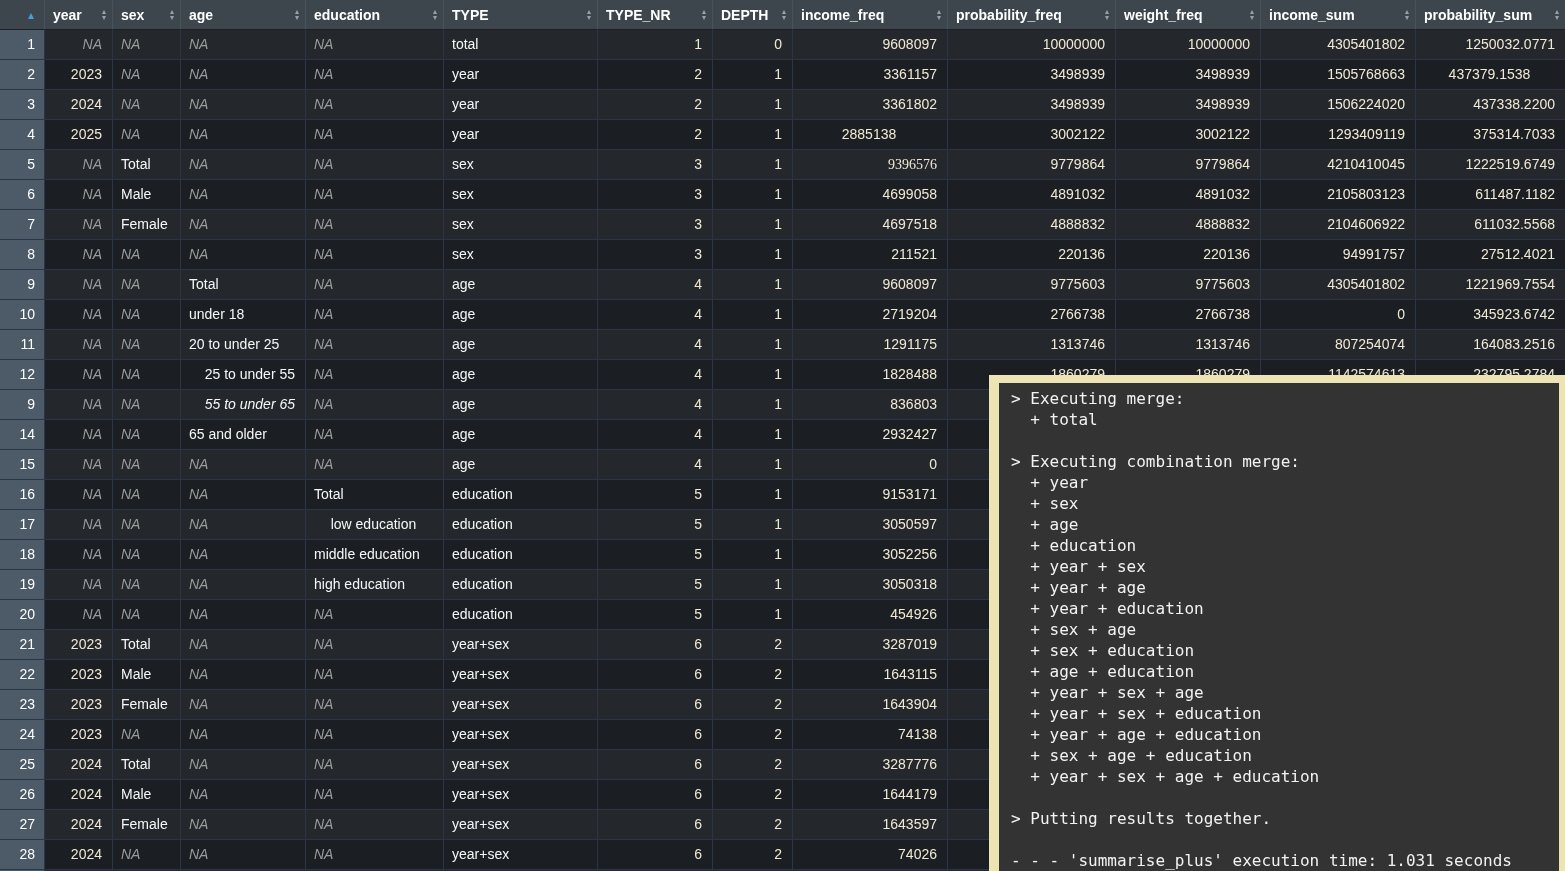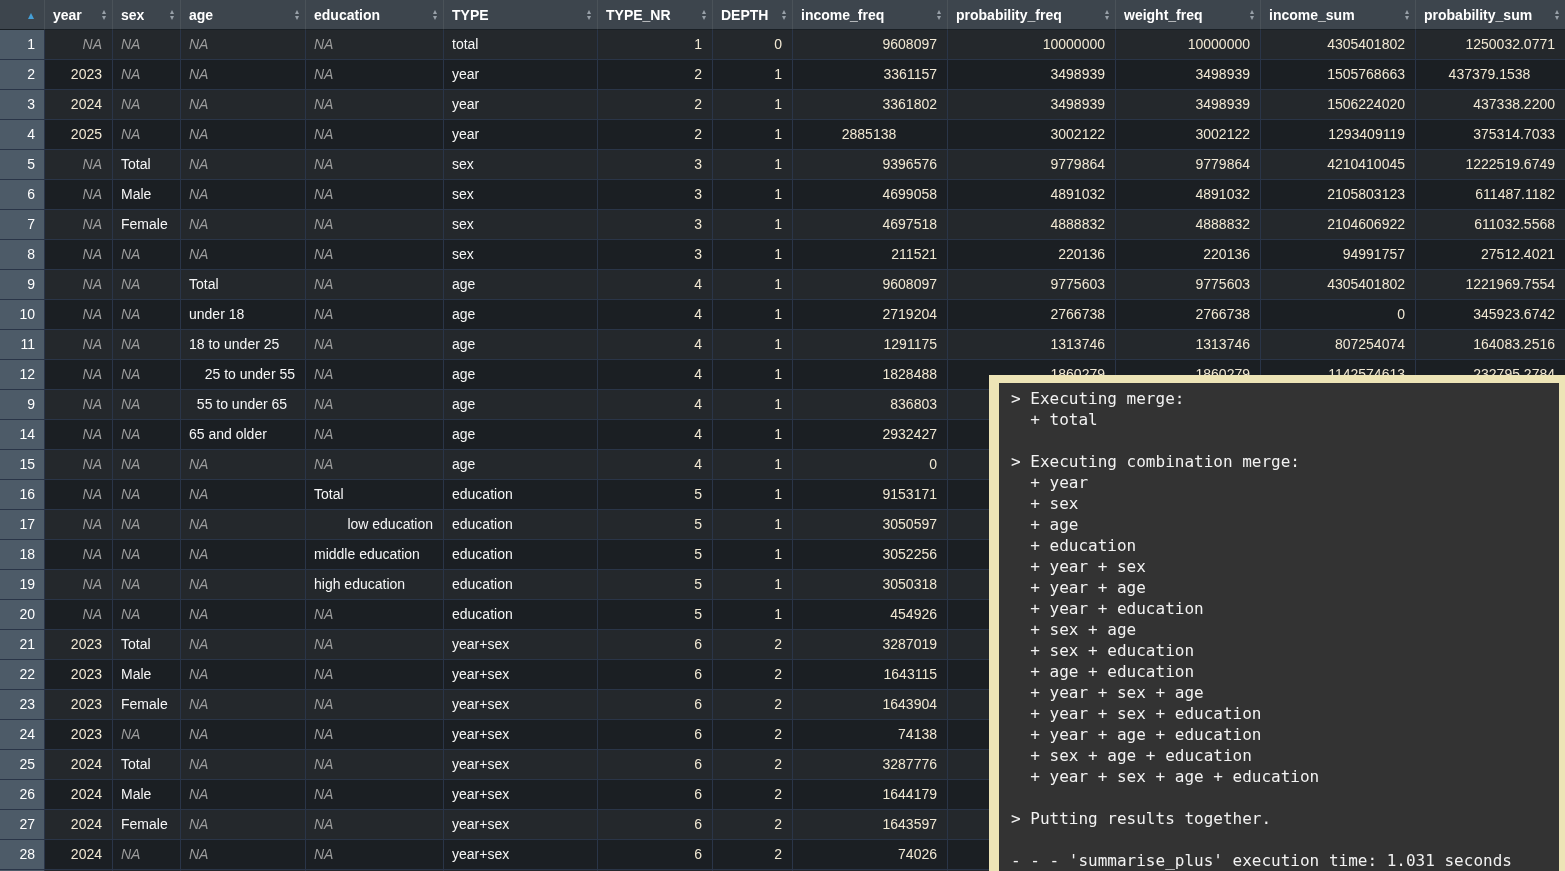--- a/index.html
+++ b/index.html
@@ -222,21 +222,21 @@
       </div>
       <div class="drow odd">
         <div class="dcell rownum num" style="width: 44px; text-align: right;">5</div>
         <div class="dcell na" style="width: 68px; text-align: right;">NA</div>
         <div class="dcell str" style="width: 68px; text-align: left;">Total</div>
         <div class="dcell na" style="width: 125px; text-align: left;">NA</div>
         <div class="dcell na" style="width: 138px; text-align: left;">NA</div>
         <div class="dcell str" style="width: 154px; text-align: left;">sex</div>
         <div class="dcell num" style="width: 115px; text-align: right;">3</div>
         <div class="dcell num" style="width: 80px; text-align: right;">1</div>
-        <div class="dcell num" style="width: 155px; text-align: right;">9396576</div>
+        <div class="dcell num" style="width: 155px; text-align: right; font-family: Liberation Serif, serif;">9396576</div>
         <div class="dcell num" style="width: 168px; text-align: right;">9779864</div>
         <div class="dcell num" style="width: 145px; text-align: right;">9779864</div>
         <div class="dcell num" style="width: 155px; text-align: right;">4210410045</div>
         <div class="dcell num" style="width: 150px; text-align: right;">1222519.6749</div>
       </div>
       <div class="drow even">
         <div class="dcell rownum num" style="width: 44px; text-align: right;">6</div>
         <div class="dcell na" style="width: 68px; text-align: right;">NA</div>
         <div class="dcell str" style="width: 68px; text-align: left;">Male</div>
         <div class="dcell na" style="width: 125px; text-align: left;">NA</div>
@@ -307,21 +307,21 @@
         <div class="dcell num" style="width: 155px; text-align: right;">2719204</div>
         <div class="dcell num" style="width: 168px; text-align: right;">2766738</div>
         <div class="dcell num" style="width: 145px; text-align: right;">2766738</div>
         <div class="dcell num" style="width: 155px; text-align: right;">0</div>
         <div class="dcell num" style="width: 150px; text-align: right;">345923.6742</div>
       </div>
       <div class="drow odd">
         <div class="dcell rownum num" style="width: 44px; text-align: right;">11</div>
         <div class="dcell na" style="width: 68px; text-align: right;">NA</div>
         <div class="dcell na" style="width: 68px; text-align: left;">NA</div>
-        <div class="dcell str" style="width: 125px; text-align: left;">18 to under 25</div>
+        <div class="dcell str" style="width: 125px; text-align: left;">20 to under 25</div>
         <div class="dcell na" style="width: 138px; text-align: left;">NA</div>
         <div class="dcell str" style="width: 154px; text-align: left;">age</div>
         <div class="dcell num" style="width: 115px; text-align: right;">4</div>
         <div class="dcell num" style="width: 80px; text-align: right;">1</div>
         <div class="dcell num" style="width: 155px; text-align: right;">1291175</div>
         <div class="dcell num" style="width: 168px; text-align: right;">1313746</div>
         <div class="dcell num" style="width: 145px; text-align: right;">1313746</div>
         <div class="dcell num" style="width: 155px; text-align: right;">807254074</div>
         <div class="dcell num" style="width: 150px; text-align: right;">164083.2516</div>
       </div>
@@ -337,21 +337,21 @@
         <div class="dcell num" style="width: 155px; text-align: right;">1828488</div>
         <div class="dcell num" style="width: 168px; text-align: right;">1860279</div>
         <div class="dcell num" style="width: 145px; text-align: right;">1860279</div>
         <div class="dcell num" style="width: 155px; text-align: right;">1142574613</div>
         <div class="dcell num" style="width: 150px; text-align: right;">232795.2784</div>
       </div>
       <div class="drow odd">
         <div class="dcell rownum num" style="width: 44px; text-align: right;">9</div>
         <div class="dcell na" style="width: 68px; text-align: right;">NA</div>
         <div class="dcell na" style="width: 68px; text-align: left;">NA</div>
-        <div class="dcell str" style="width: 125px; text-align: center;">55 to under 65</div>
+        <div class="dcell str" style="width: 125px; text-align: right; font-style: italic;">55 to under 65</div>
         <div class="dcell na" style="width: 138px; text-align: left;">NA</div>
         <div class="dcell str" style="width: 154px; text-align: left;">age</div>
         <div class="dcell num" style="width: 115px; text-align: right;">4</div>
         <div class="dcell num" style="width: 80px; text-align: right;">1</div>
         <div class="dcell num" style="width: 155px; text-align: right;">836803</div>
         <div class="dcell num" style="width: 168px; text-align: right;"></div>
         <div class="dcell num" style="width: 145px; text-align: right;"></div>
         <div class="dcell num" style="width: 155px; text-align: right;"></div>
         <div class="dcell num" style="width: 150px; text-align: right;"></div>
       </div>
@@ -398,21 +398,21 @@
         <div class="dcell num" style="width: 168px; text-align: right;"></div>
         <div class="dcell num" style="width: 145px; text-align: right;"></div>
         <div class="dcell num" style="width: 155px; text-align: right;"></div>
         <div class="dcell num" style="width: 150px; text-align: right;"></div>
       </div>
       <div class="drow odd">
         <div class="dcell rownum num" style="width: 44px; text-align: right;">17</div>
         <div class="dcell na" style="width: 68px; text-align: right;">NA</div>
         <div class="dcell na" style="width: 68px; text-align: left;">NA</div>
         <div class="dcell na" style="width: 125px; text-align: left;">NA</div>
-        <div class="dcell str" style="width: 138px; text-align: right;">low education</div>
+        <div class="dcell str" style="width: 138px; text-align: center;">low education</div>
         <div class="dcell str" style="width: 154px; text-align: left;">education</div>
         <div class="dcell num" style="width: 115px; text-align: right;">5</div>
         <div class="dcell num" style="width: 80px; text-align: right;">1</div>
         <div class="dcell num" style="width: 155px; text-align: right;">3050597</div>
         <div class="dcell num" style="width: 168px; text-align: right;"></div>
         <div class="dcell num" style="width: 145px; text-align: right;"></div>
         <div class="dcell num" style="width: 155px; text-align: right;"></div>
         <div class="dcell num" style="width: 150px; text-align: right;"></div>
       </div>
       <div class="drow even">

